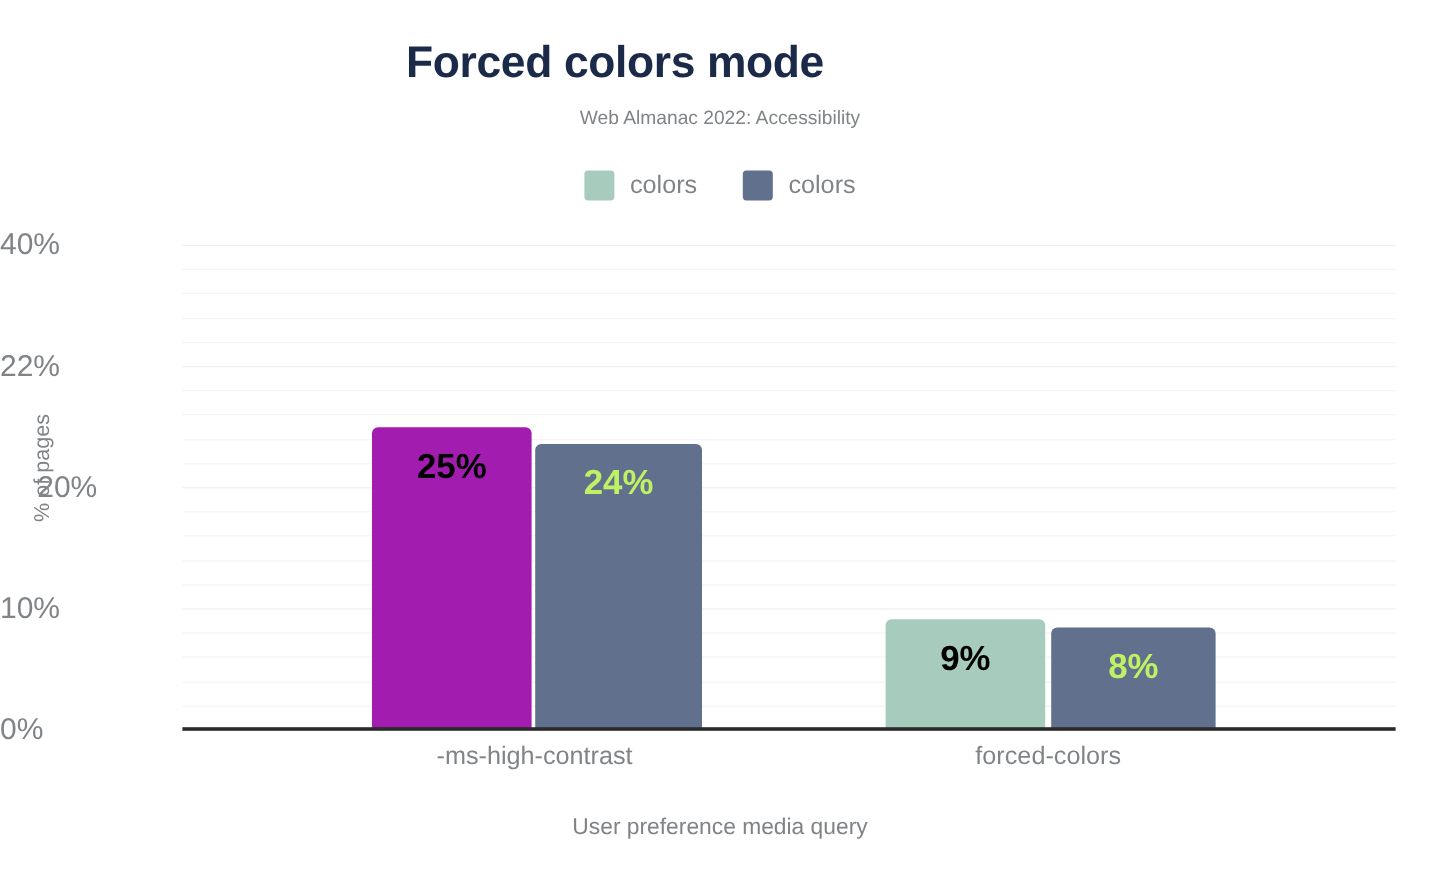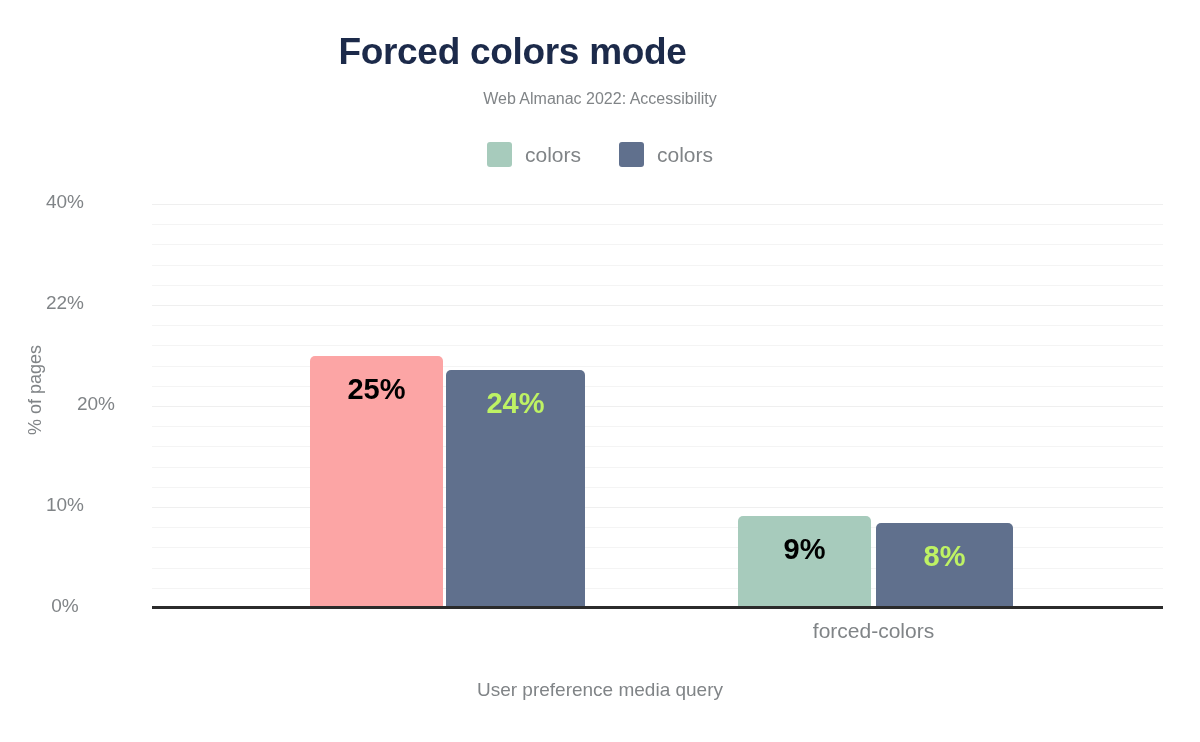--- a/index.html
+++ b/index.html
@@ -102,22 +102,22 @@
     position: absolute;
     left: 152px;
     top: 606px;
     width: 1011px;
     height: 3px;
     background: #2b2b2b;
   }
   .y-tick-label {
     position: absolute;
     width: 130px;
-    text-align: center;
-    font-size: 19px;
+    text-align: left;
+    font-size: 25px;
     color: #808487;
     line-height: 1;
   }
   .y-axis-title {
     position: absolute;
     left: -10px;
     top: 0;
     width: 200px;
     transform: rotate(-90deg);
     transform-origin: 50% 50%;
@@ -221,34 +221,35 @@
         <div class="gridline major" style="top: 101px;"></div>
         <div class="gridline" style="top: 80.8px;"></div>
         <div class="gridline" style="top: 60.6px;"></div>
         <div class="gridline" style="top: 40.4px;"></div>
         <div class="gridline" style="top: 20.2px;"></div>
         <div class="gridline major" style="top: 0px;"></div>
       </div>
 
     <div class="bars-layer">
 
-      <div class="bar" style="left:158px; width:133px; height:252px; background:#fca5a5;">
+      <div class="bar" style="left:158px; width:133px; height:252px; background:#a21caf;">
         <span class="bar-value dark">25%</span>
       </div>
       <div class="bar" style="left:294px; width:139px; height:238px; background:#60708d;">
         <span class="bar-value light">24%</span>
       </div>
 
       <div class="bar" style="left:586px; width:133px; height:92px; background:#a7cbbc;">
         <span class="bar-value dark">9%</span>
       </div>
       <div class="bar" style="left:724px; width:137px; height:85px; background:#60708d;">
         <span class="bar-value light">8%</span>
       </div>
     </div>
   </div>
 
   <div class="axis-baseline"></div>
 
+  <div class="x-tick-label" style="left:293px; width:305px;">-ms-high-contrast</div>
   <div class="x-tick-label" style="left:721px; width:305px;">forced-colors</div>
 
   <div class="x-axis-title">User preference media query</div>
 </div>
 
 </body></html>

